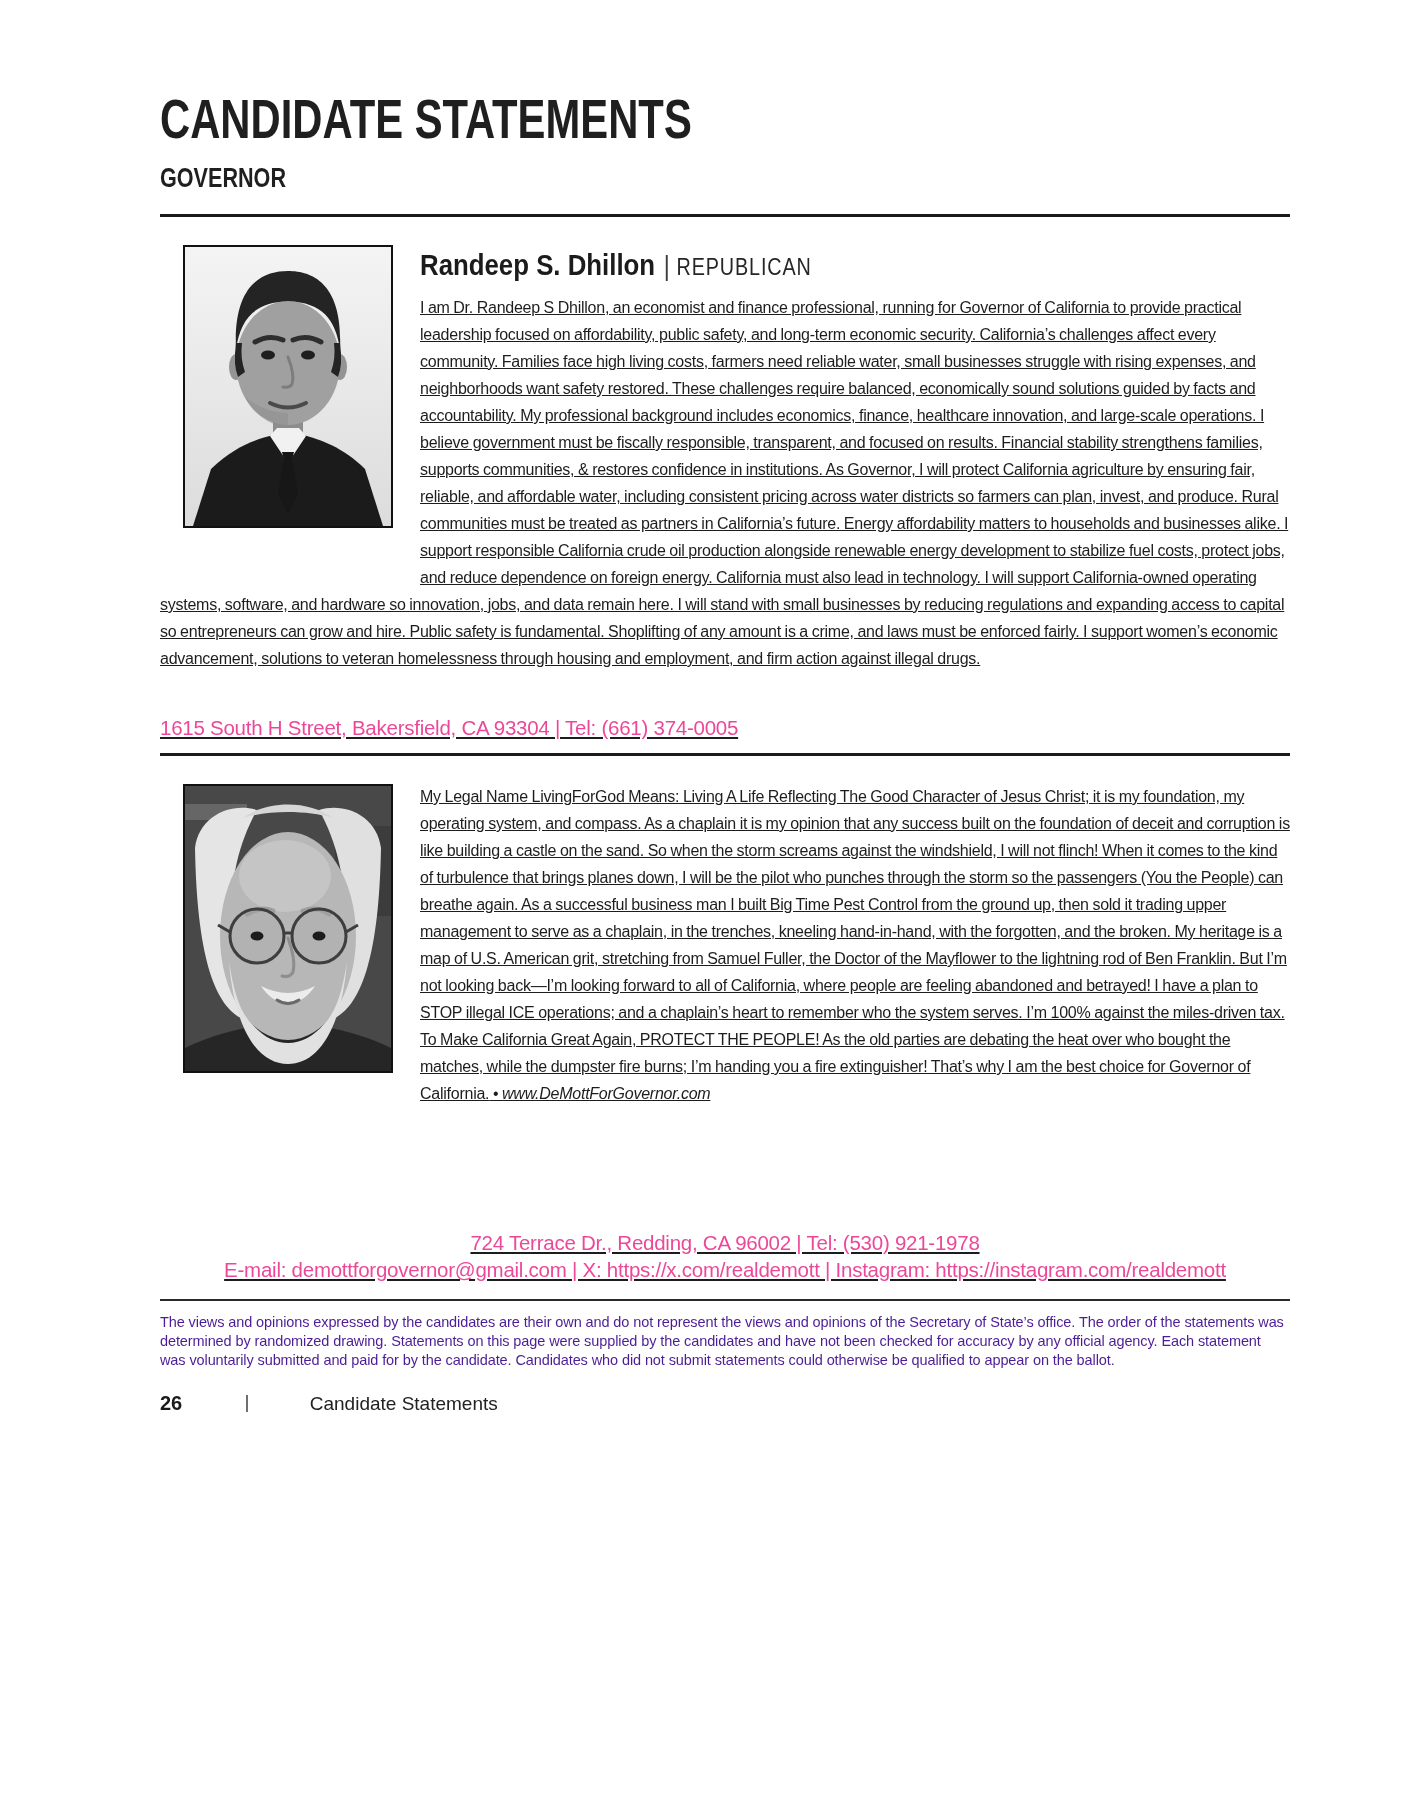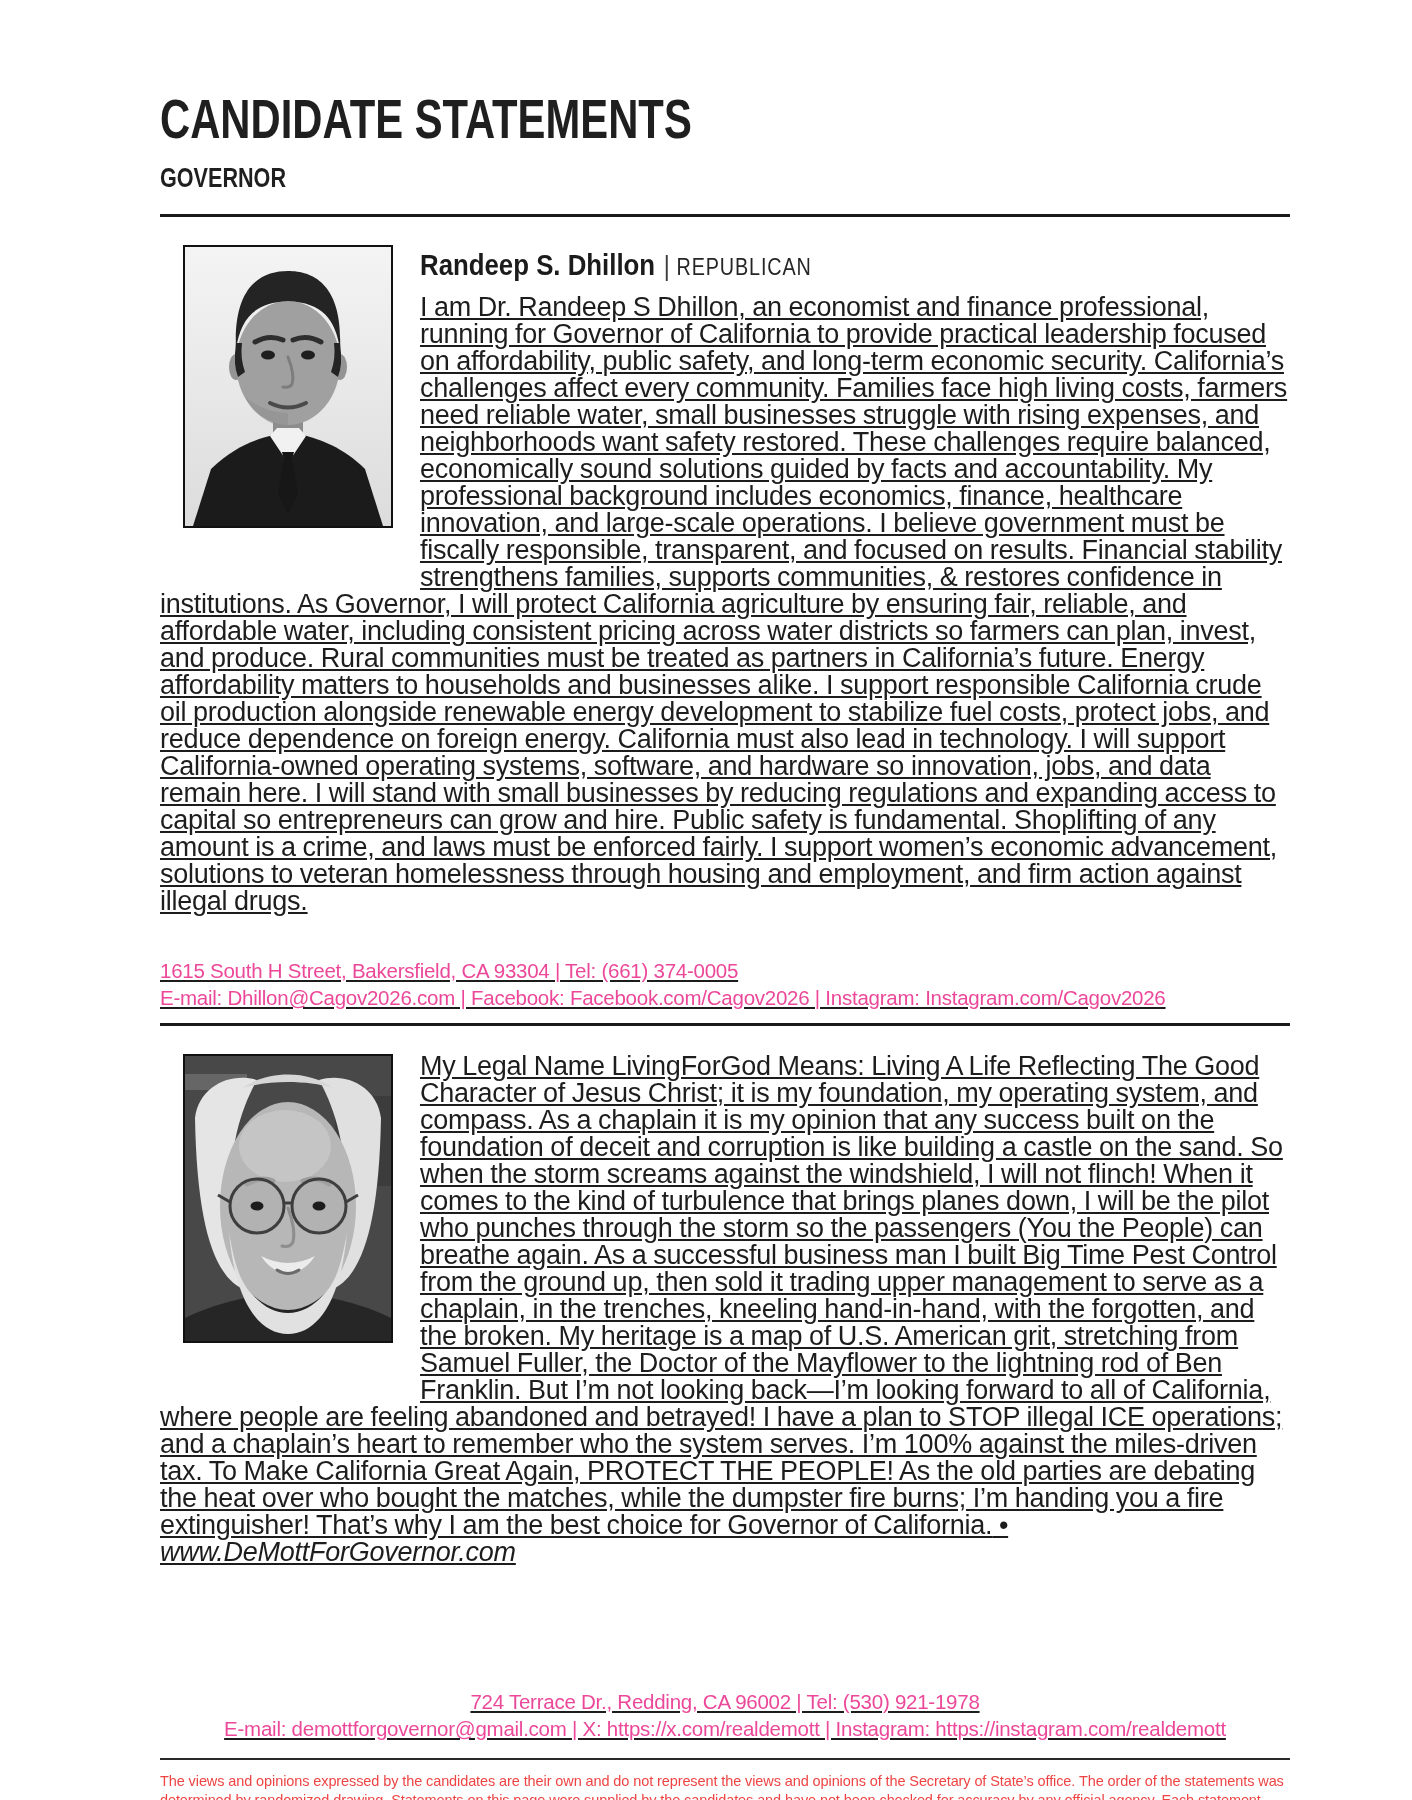--- a/index.html
+++ b/index.html
@@ -52,42 +52,42 @@
   .cand-head .condense {
     display: inline-block;
     transform: scaleX(0.86); transform-origin: 0 50%;
     white-space: nowrap;
   }
   .cand-name { font-size: 30px; font-weight: 700; color: #1b1b1b; }
   .head-divider { font-size: 27px; font-weight: 400; color: #3a3a3a; padding: 0 8px 0 10px; }
   .cand-party { font-size: 23px; font-weight: 400; letter-spacing: 1px; color: #262626; }
 
   .statement {
-    font-size: 27px; line-height: 27px;
+    font-size: 16px; line-height: 27px;
     letter-spacing: -0.25px; word-spacing: -0.5px;
     color: #1d1d1d;
     text-align: left;
   }
   .statement .website { font-style: italic; }
 
   .contact {
     clear: left;
     margin-top: 42px;
     font-size: 20.5px; line-height: 27px;
     letter-spacing: -0.25px;
     color: #ec4899;
   }
   .contact-demott { margin-top: 122px; text-align: center; }
 
   
   .disclaimer {
     margin-top: 12px;
     font-size: 14.5px; line-height: 19px;
     letter-spacing: -0.1px;
-    color: #ef4444;
+    color: #4c1d95;
   }
   .page-footer {
     margin-top: 22px;
     display: flex; align-items: center; gap: 40px;
   }
   .page-number { font-size: 20px; font-weight: 700; color: #1b1b1b; }
   .footer-bar {
     width: 1.5px; height: 17px; background: #6f6f6f;
     margin: 0 22px 0 24px;
   }
@@ -133,21 +133,20 @@
       </svg>
     </div>
     <h3 class="cand-head">
       <span class="condense">
         <span class="cand-name">Randeep S. Dhillon</span><span class="head-divider">|</span><span class="cand-party">REPUBLICAN</span>
       </span>
     </h3>
     <p class="statement">I am Dr. Randeep S Dhillon, an economist and finance professional, running for Governor of California to provide practical leadership focused on affordability, public safety, and long-term economic security. California’s challenges affect every community. Families face high living costs, farmers need reliable water, small businesses struggle with rising expenses, and neighborhoods want safety restored. These challenges require balanced, economically sound solutions guided by facts and accountability. My professional background includes economics, finance, healthcare innovation, and large-scale operations. I believe government must be fiscally responsible, transparent, and focused on results. Financial stability strengthens families, supports communities, &amp; restores confidence in institutions. As Governor, I will protect California agriculture by ensuring fair, reliable, and affordable water, including consistent pricing across water districts so farmers can plan, invest, and produce. Rural communities must be treated as partners in California’s future. Energy affordability matters to households and businesses alike. I support responsible California crude oil production alongside renewable energy development to stabilize fuel costs, protect jobs, and reduce dependence on foreign energy. California must also lead in technology. I will support California-owned operating systems, software, and hardware so innovation, jobs, and data remain here. I will stand with small businesses by reducing regulations and expanding access to capital so entrepreneurs can grow and hire. Public safety is fundamental. Shoplifting of any amount is a crime, and laws must be enforced fairly. I support women’s economic advancement, solutions to veteran homelessness through housing and employment, and firm action against illegal drugs.</p>
     <div class="contact">
       <div>1615 South H Street, Bakersfield, CA 93304 | Tel: (661) 374-0005</div>
-      <div>E-mail: Dhillon@Cagov2026.com | Facebook: Facebook.com/Cagov2026 | Instagram: Instagram.com/Cagov2026</div>
     </div>
   </section>
 
   <div class="rule rule-mid"></div>
 
   <section class="candidate">
     <div class="photo demott">
       <svg width="206" height="285" viewBox="0 0 206 285" xmlns="http://www.w3.org/2000/svg">
         <rect width="206" height="285" fill="#484848"></rect>
         <rect x="0" y="18" width="62" height="16" fill="#747474" opacity="0.7"></rect>

